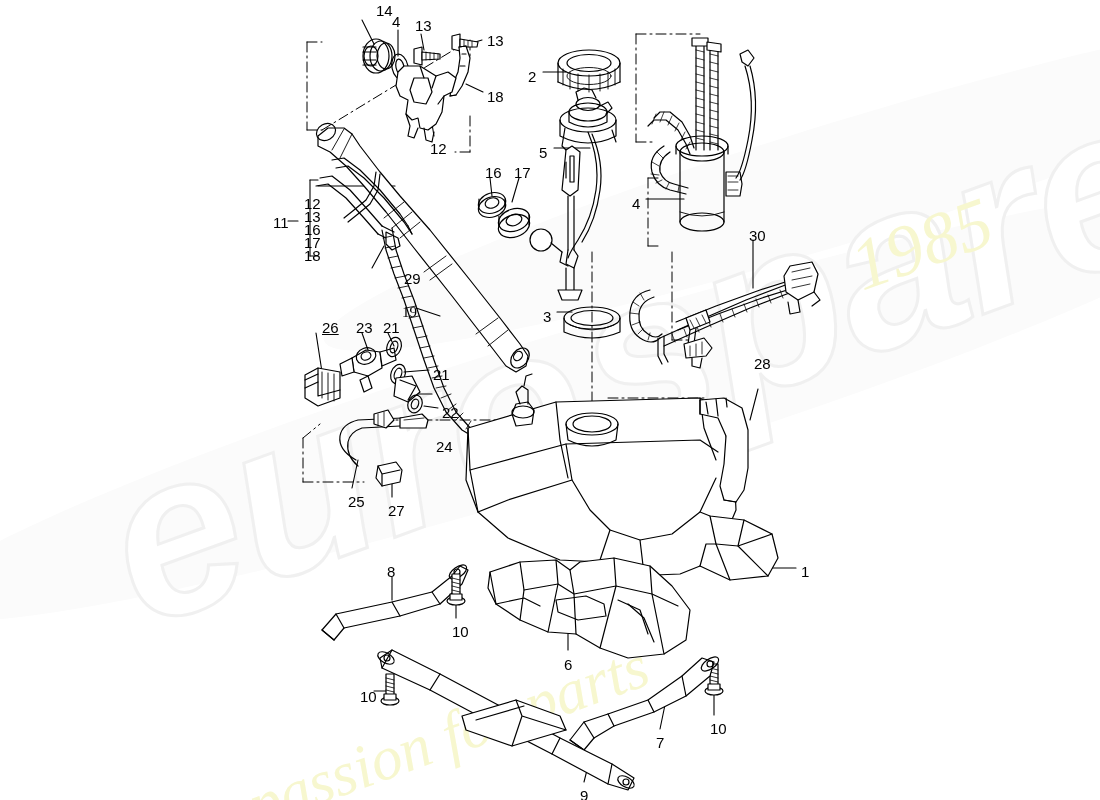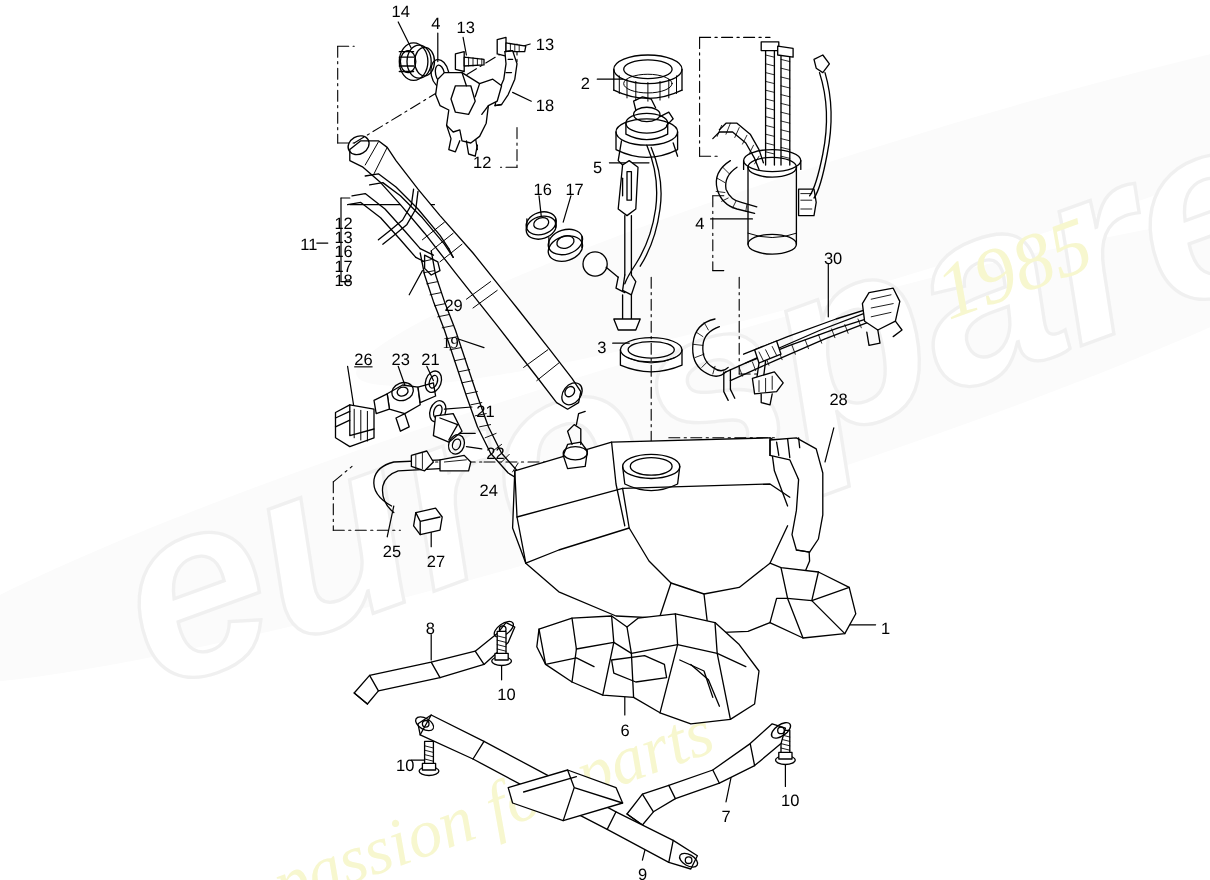--- a/index.html
+++ b/index.html
@@ -635,21 +635,21 @@
           <path d="M462 716 L516 700 L560 716 L566 730 L512 746 L466 730 Z" fill="#fff"></path>
           <path d="M516 700 L522 716 L566 730 M522 716 L512 746"></path>
           <path d="M476 720 L524 706"></path>
         </g>
 
       </g>
     </svg>
   </div>
 
   <div id="callout-layer">
-      <div class="callout" style="left: 356px; top: 3px;">14</div>
+      <div class="callout" style="left: 376px; top: 3px;">14</div>
       <div class="callout" style="left: 392px; top: 14px;">4</div>
       <div class="callout" style="left: 415px; top: 18px;">13</div>
       <div class="callout" style="left: 487px; top: 33px;">13</div>
       <div class="callout" style="left: 528px; top: 69px;">2</div>
       <div class="callout" style="left: 487px; top: 89px;">18</div>
       <div class="callout" style="left: 430px; top: 141px;">12</div>
       <div class="callout" style="left: 539px; top: 145px;">5</div>
       <div class="callout" style="left: 485px; top: 165px;">16</div>
       <div class="callout" style="left: 514px; top: 165px;">17</div>
       <div class="callout" style="left: 632px; top: 196px;">4</div>

